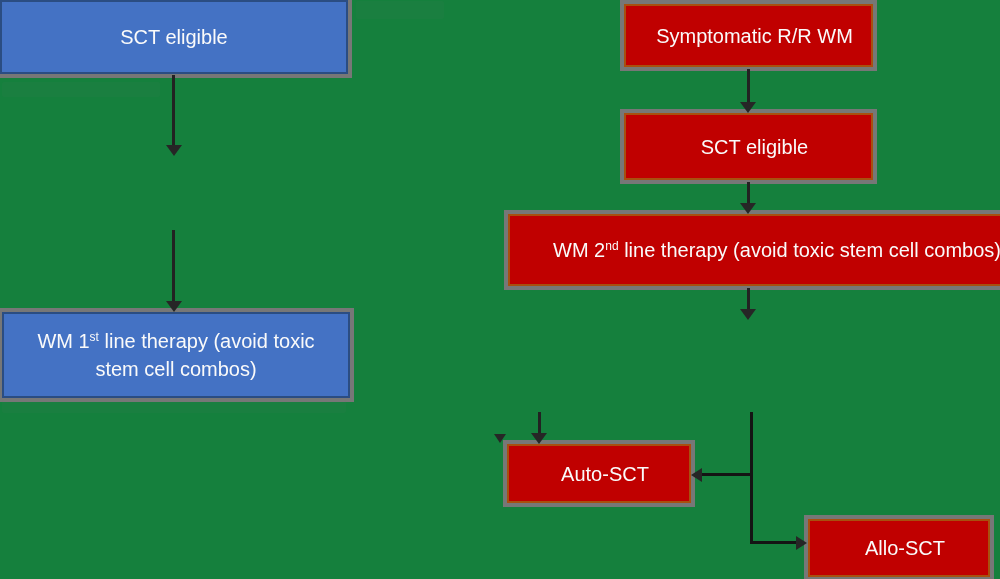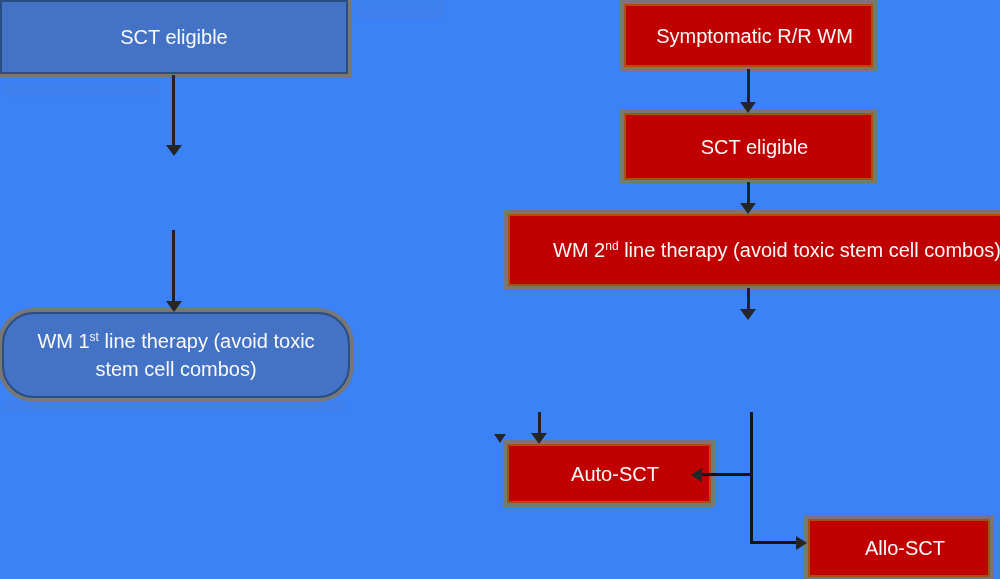--- a/index.html
+++ b/index.html
@@ -5,21 +5,21 @@
   html, body {
     margin: 0;
     padding: 0;
     background: #000;
     font-family: "Liberation Sans", sans-serif;
   }
   #canvas {
     position: relative;
     width: 1000px;
     height: 579px;
-    background: #3b82f6;
+    background: #15803d;
     overflow: hidden;
   }
   .flowbox {
     position: absolute;
     box-sizing: border-box;
     display: flex;
     align-items: center;
     justify-content: center;
     text-align: center;
     color: #fafafa;
@@ -91,21 +91,21 @@
 <div id="canvas">
 
   <div class="flowbox blue" style="left:0; top:3; width:348px; height:70px;">
     <span class="bx-label" style="max-width:300px;">Newly-diagnosed symptomatic WM</span>
   </div>
 
   <div class="flowbox blue" style="left:0; top:154; width:348px; height:74px;">
     <span class="bx-label">SCT eligible</span>
   </div>
 
-  <div class="flowbox blue" style="left:2px; top:312px; width:348px; height:86px;border-radius:32px;">
+  <div class="flowbox blue" style="left:2px; top:312px; width:348px; height:86px;">
     <span class="bx-label" style="max-width:320px;"><span>WM 1</span><sup class="ord">st</sup><span> line therapy (avoid toxic stem cell combos)</span></span>
   </div>
 
   <div class="vline" style="left:172px; top:75px; height:72px;"></div>
   <div class="arr-down" style="left:166px; top:145px;"></div>
 
   <div class="vline" style="left:172px; top:230px; height:73px;"></div>
   <div class="arr-down" style="left:166px; top:301px;"></div>
 
   <div class="flowbox red" style="left:624px; top:4px; width:249px; height:63px;">
@@ -114,21 +114,21 @@
 
   <div class="flowbox red" style="left:624px; top:113px; width:249px; height:67px;">
     <span class="bx-label">SCT eligible</span>
   </div>
 
   <div class="flowbox red" style="left:508px; top:214px; width:526px; height:72px;">
     <span class="bx-label"><span>WM 2</span><sup class="ord">nd</sup><span> line therapy (avoid toxic stem cell combos)</span></span>
   </div>
 
 
-  <div class="flowbox red" style="left:507px; top:444px; width:204px; height:59px;">
+  <div class="flowbox red" style="left:507px; top:444px; width:184px; height:59px;">
     <span class="bx-label">Auto-SCT</span>
   </div>
 
   <div class="flowbox red" style="left:808px; top:519px; width:182px; height:58px;text-align:right;">
     <span class="bx-label">Allo-SCT</span>
   </div>
 
   <div class="vline" style="left:747px; top:69px; height:36px;"></div>
   <div class="arr-down" style="left:740px; top:102px;"></div>
 

